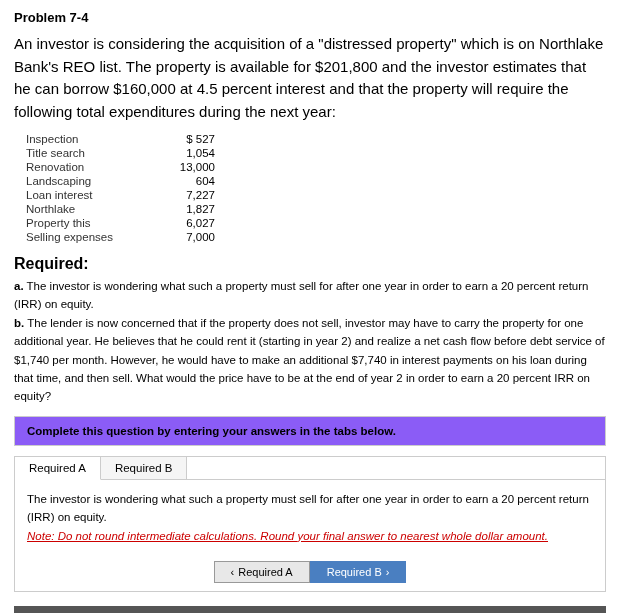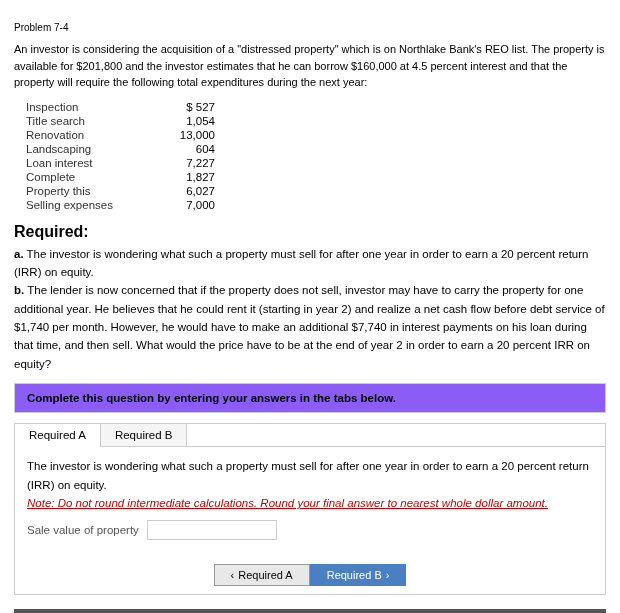--- a/index.html
+++ b/index.html
@@ -7,27 +7,26 @@
       font-family: Arial, sans-serif;
       font-size: 12px;
       background: #fff;
       color: #000;
       width: 620px;
     }
     .page {
       padding: 10px 14px;
     }
     .problem-title {
-      font-weight: normal;
-      font-size: 10px;
-      margin-bottom: 8px;
-      margin-top: 12px;
+      font-weight: bold;
+      font-size: 13px;
+      margin-bottom: 8px;
     }
     .intro-text {
-      font-size: 11px;
+      font-size: 15px;
       line-height: 1.5;
       margin-bottom: 8px;
     }
     .expenditures-table {
       margin-left: 10px;
       margin-bottom: 10px;
       font-size: 11.5px;
       margin-top: 8px;
     }
     .expenditures-table tr td:first-child {
@@ -164,21 +163,21 @@
         </tr>
         <tr>
           <td>Landscaping</td>
           <td>604</td>
         </tr>
         <tr>
           <td>Loan interest</td>
           <td>7,227</td>
         </tr>
         <tr>
-          <td>Complete</td>
+          <td>Northlake</td>
           <td>1,827</td>
         </tr>
         <tr>
           <td>Property this</td>
           <td>6,027</td>
         </tr>
         <tr>
           <td>Selling expenses</td>
           <td>7,000</td>
         </tr>
@@ -199,24 +198,20 @@
   <div class="complete-box">Complete this question by entering your answers in the tabs below.</div>
 
   <div class="tab-section">
     <div class="tab-header">
       <div class="tab active">Required A</div>
       <div class="tab">Required B</div>
     </div>
     <div class="tab-content">
       <p>The investor is wondering what such a property must sell for after one year in order to earn a 20 percent return (IRR) on equity.</p>
       <p class="note">Note: Do not round intermediate calculations. Round your final answer to nearest whole dollar amount.</p>
-      <div class="input-row">
-        <span class="input-label">Sale value of property</span>
-        <input class="input-field" type="text" style="">
-      </div>
     </div>
     <div class="nav-buttons">
       <button class="nav-btn">
         <span>‹</span>
         <span>Required A</span>
       </button>
       <button class="nav-btn active">
         <span>Required B</span>
         <span>›</span>
       </button>

